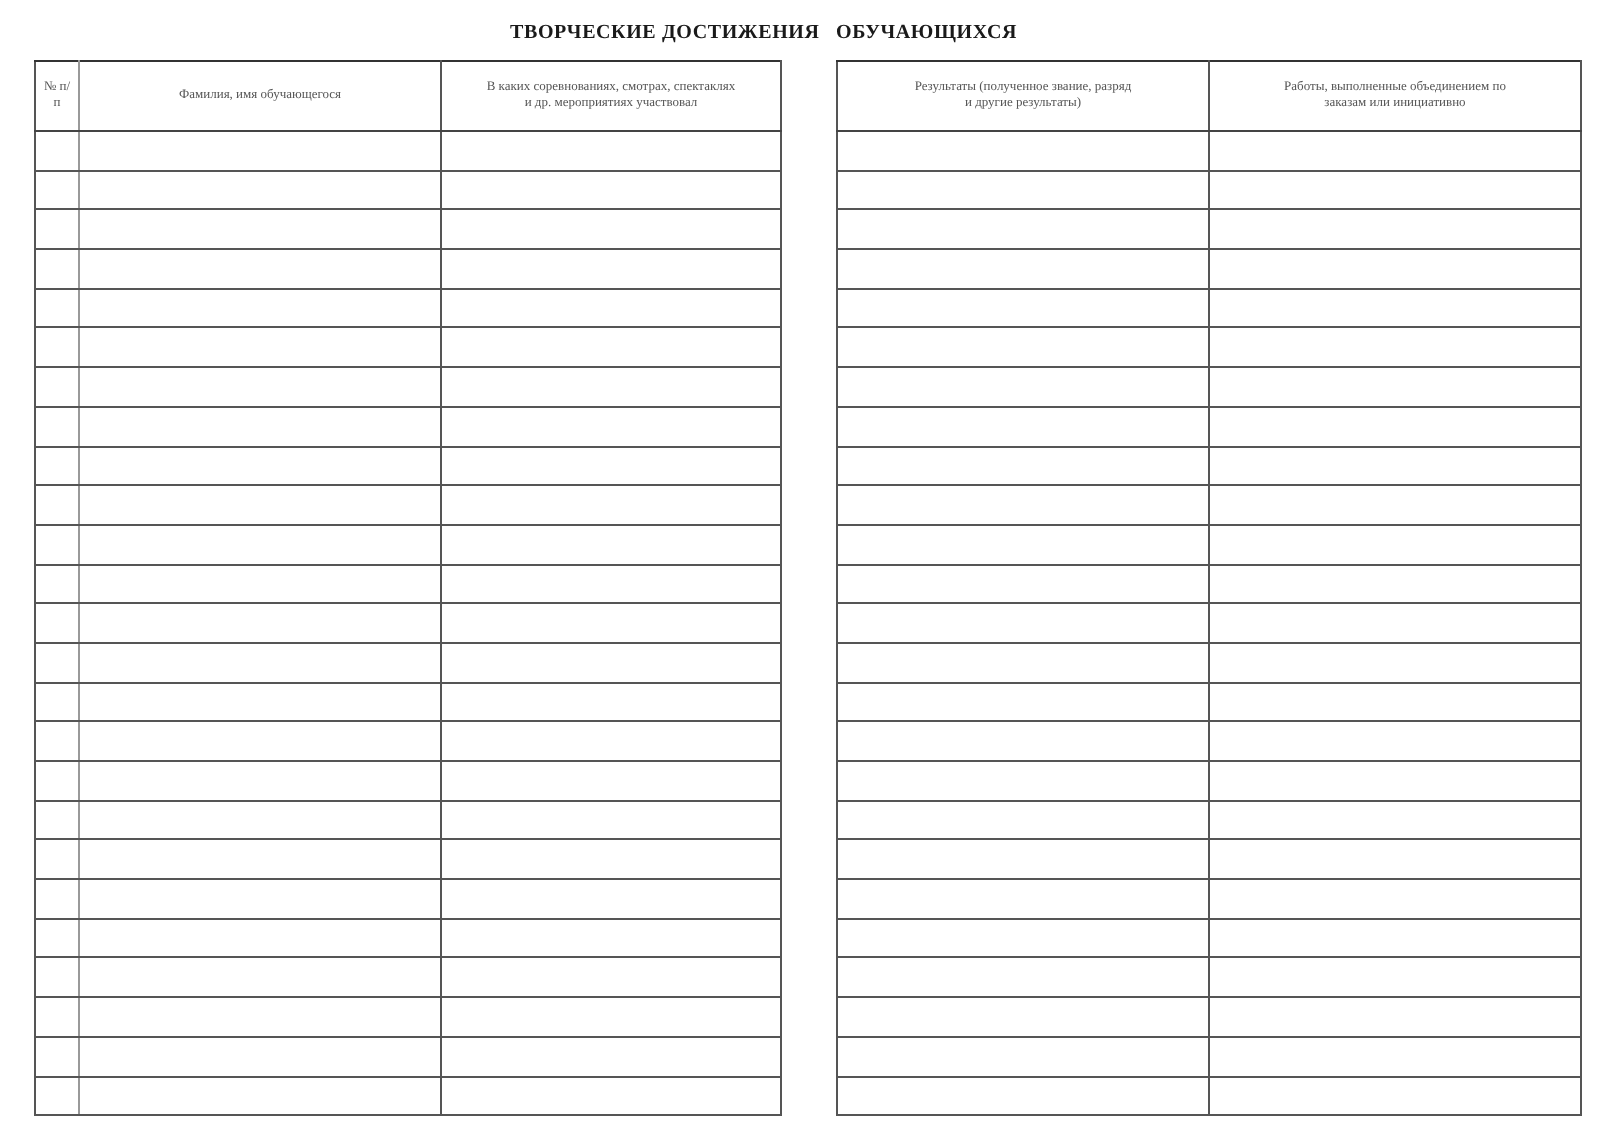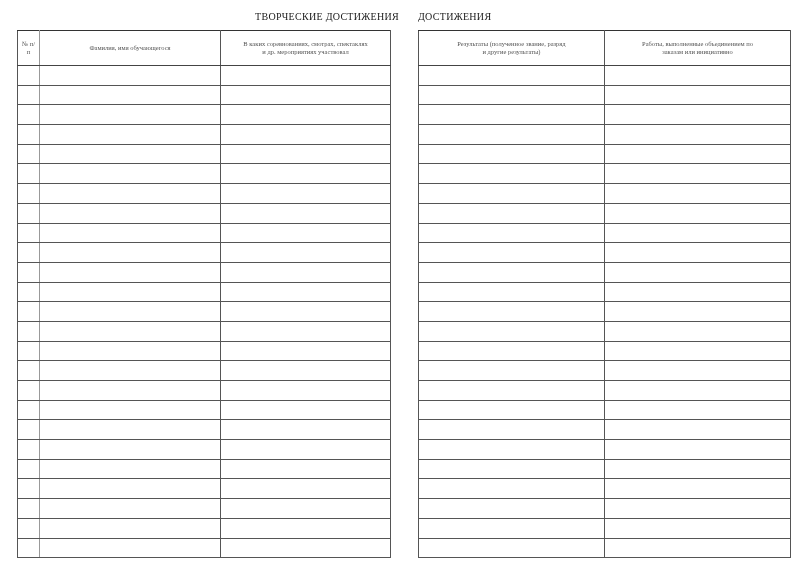--- a/index.html
+++ b/index.html
@@ -1,28 +1,28 @@
 <!DOCTYPE html>
 <html><head>
 <meta charset="utf-8">
 <style>
   html, body { margin:0; padding:0; background:#ffffff; }
   body { width:804px; height:572px; position:relative; overflow:hidden; font-family:"Liberation Serif","DejaVu Serif",serif; color:#333; }
-  .title { position:absolute; top:11px; font-weight:normal; font-size:10px; letter-spacing:0.3px; color:#1a1a1a; white-space:nowrap; }
+  .title { position:absolute; top:11px; font-weight:bold; font-size:10px; letter-spacing:0.3px; color:#1a1a1a; white-space:nowrap; }
   table { position:absolute; border-collapse:collapse; table-layout:fixed; }
   td, th { border:1px solid #555; padding:0; font-weight:normal; font-size:6.5px; line-height:8.5px; color:#555; text-align:center; vertical-align:middle; }
   thead th { height:34px; border-top:1.5px solid #333; border-bottom:1.5px solid #444; }
   tbody td { height:18.7px; }
   .num { border-right:1.5px solid #999; }
 </style>
 </head>
 <body>
 
 <div class="title" style="left:255px;">ТВОРЧЕСКИЕ ДОСТИЖЕНИЯ</div>
-<div class="title" style="left:418px;">ДОСТИЖЕНИЯ</div>
+<div class="title" style="left:418px;">ОБУЧАЮЩИХСЯ</div>
 
 <table style="left:17px; top:30px; width:373px;">
   <colgroup>
       <col style="width:22px">
       <col style="width:181px">
       <col style="width:170px">
     </colgroup>
   <thead>
     <tr>
       <th class="num" style="padding:0 3px;">№ п/п</th>

